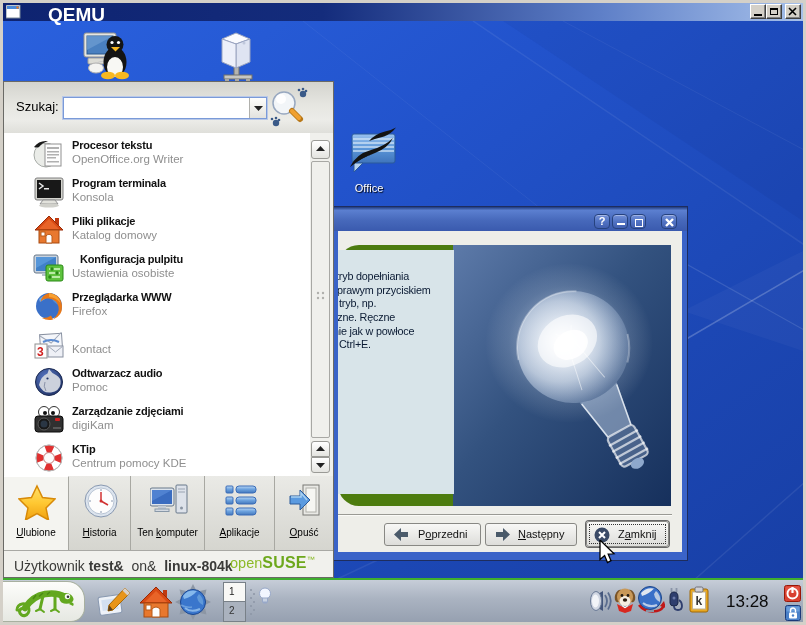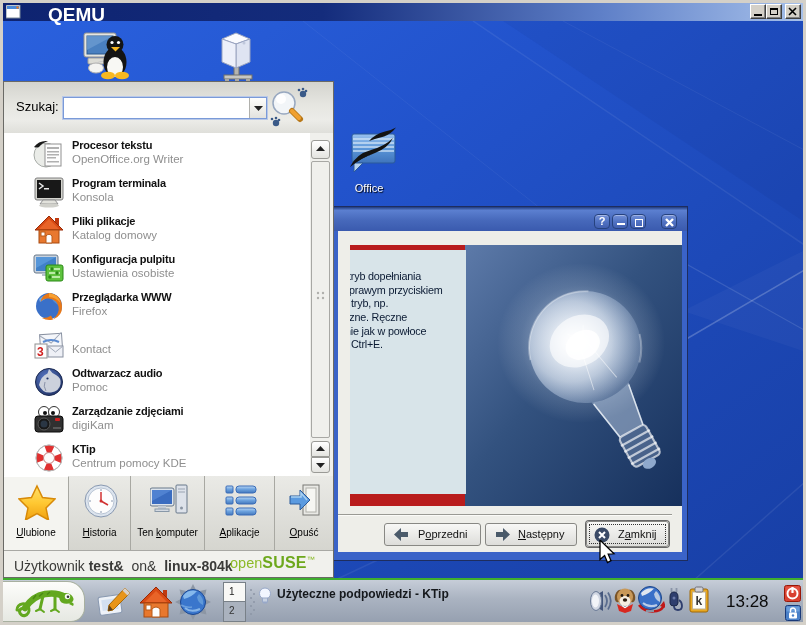--- a/index.html
+++ b/index.html
@@ -141,21 +141,21 @@
       </div>
     <div class="abs kbtn" style="left:296px;">
         <span style="position:absolute;left:4px;top:3.5px;width:8px;height:8px;border:1.8px solid #fff;"></span>
       </div>
     <div class="abs kbtn" style="left:327px;"><svg width="15" height="14">
           <path d="M4 4 L11 11 M11 4 L4 11" stroke="#fff" stroke-width="2.4"></path>
         </svg></div>
     <div class="abs" id="ktipleft"></div>
     <div class="abs" id="ktipinner">
 
-      <div class="abs" style="left:12px;top:14px;width:333px;height:261px;background:#b91c1c;">
+      <div class="abs" style="left:0px;top:14px;width:333px;height:261px;background:#4d7c0f;border-radius:21px;">
         <svg class="abs" style="left:115px;top:0;" width="218" height="261" xmlns="http://www.w3.org/2000/svg">
           <defs>
             <linearGradient id="bulbbg" x1="0" y1="0" x2="1" y2="1">
               <stop offset="0" stop-color="#5d7aa9"></stop>
                 <stop offset="0.45" stop-color="#33527f"></stop>
                 <stop offset="1" stop-color="#16305c"></stop>
             </linearGradient>
             <radialGradient id="glow" cx="0.5" cy="0.5" r="0.5">
               <stop offset="0" stop-color="#ffffff" stop-opacity="0.92"></stop>
               <stop offset="0.4" stop-color="#dfe9f5" stop-opacity="0.45"></stop>
@@ -305,21 +305,21 @@
             <line x1="16" y1="17" x2="27" y2="17"></line>
             <line x1="16" y1="21" x2="27" y2="21"></line>
             <line x1="16" y1="25" x2="27" y2="25"></line>
           </g>
         <g fill="#2a8a16">
             <circle cx="19" cy="17" r="1.8"></circle>
             <circle cx="24" cy="21" r="1.8"></circle>
             <circle cx="17" cy="25" r="1.8"></circle>
           </g>
       </svg>
-      <div class="itm-t" style="top:120px;">Konfiguracja pulpitu</div>
+      <div class="itm-t" style="top:120px;margin-left:8px;">Konfiguracja pulpitu</div>
       <div class="itm-s" style="top:134px;">Ustawienia osobiste</div>
 
       <svg class="abs" style="left:28px;top:157px;" width="32" height="32">
         <circle cx="16" cy="16" r="13" fill="#3a70c8"></circle>
         <path d="M6 9 Q11 4 17 4.5 Q12 10 7 12 Z" fill="#7ab0e8" opacity="0.9"></path>
         <path d="M19 6 Q25 9 26 15 Q21 13 19 9 Z" fill="#5a96d8" opacity="0.8"></path>
         <path d="M16 3 Q28 4.5 29 16 Q29.5 26 20 29.5 Q27 23 25.5 16.5 Q24 9.5 16 8.5 Q10 8 7.5 12 Q9 4.5 16 3 Z" fill="#e87818"></path>
         <path d="M16 3 Q26 4.5 27.5 13 Q23 7.5 16 7 Z" fill="#f8a030"></path>
         <path d="M20 29.5 Q14 31 9 28 Q15 28 18 25.5 Z" fill="#e87818"></path>
       </svg>
@@ -556,21 +556,20 @@
           <circle cx="5" cy="24" r="1"></circle>
           <circle cx="2" cy="28" r="1"></circle>
         </g>
       </svg>
 
     <svg class="abs" style="left:254px;top:7px;" width="16" height="18" xmlns="http://www.w3.org/2000/svg">
       <circle cx="8" cy="6.5" r="5.5" fill="#f2f6ff" stroke="#98a8c8"></circle>
       <rect x="5.5" y="11" width="5" height="4" fill="#c8d2e2" stroke="#98a8c8"></rect>
       <rect x="6" y="15" width="4" height="1.5" fill="#98a8c8"></rect>
     </svg>
-    <div class="abs" style="left:274px;top:7px;font-size:12px;font-weight:bold;color:#15181c;">Użyteczne podpowiedzi - KTip</div>
 
     <svg class="abs" style="left:586px;top:9px;" width="24" height="26" xmlns="http://www.w3.org/2000/svg">
       <polygon points="14,2 14,22 4,16 4,8" fill="#44567c"></polygon>
       <ellipse cx="7" cy="12" rx="5.5" ry="9.5" fill="#d0d6e2" stroke="#6a7a96"></ellipse>
       <ellipse cx="6.5" cy="12" rx="3.5" ry="6.5" fill="#f2f4f8"></ellipse>
       <path d="M16 6 Q20 12 16 18 M19 3.5 Q24.5 12 19 20.5" stroke="#5a6c8e" stroke-width="1.8" fill="none"></path>
     </svg>
     <svg class="abs" style="left:610px;top:7px;" width="24" height="28" xmlns="http://www.w3.org/2000/svg">
       <ellipse cx="6" cy="9" rx="4" ry="6.5" fill="#7a5428" transform="rotate(18 6 9)"></ellipse>
       <ellipse cx="18" cy="9" rx="4" ry="6.5" fill="#7a5428" transform="rotate(-18 18 9)"></ellipse>

